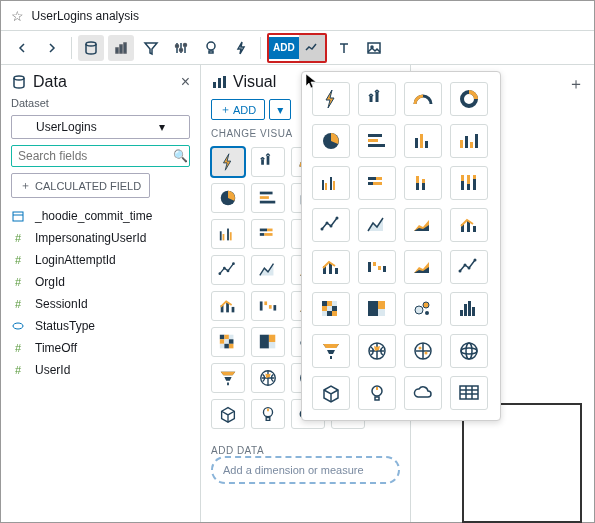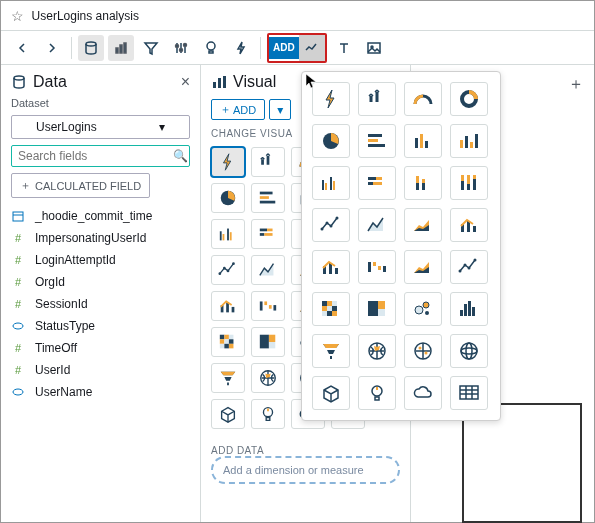--- a/index.html
+++ b/index.html
@@ -203,28 +203,20 @@
             <span>StatusType</span>
           </div>
           <div class="field">
             <span class="ic ic-num">#</span>
             <span>TimeOff</span>
           </div>
           <div class="field">
             <span class="ic ic-num">#</span>
             <span>UserId</span>
           </div>
-          <div class="field">
-            <span class="ic ic-str">
-              <svg width="12" height="12">
-                <ellipse cx="6" cy="6" rx="5" ry="3" fill="none" stroke="#0073bb"></ellipse>
-              </svg>
-            </span>
-            <span>UserName</span>
-          </div>
         </div>
     </div>
 
     <div class="visuals">
       <div class="panel-h">
         <div style="display:flex;align-items:center;gap:6px">
           <svg width="16" height="16">
               <rect x="2" y="8" width="3" height="6" class="f-navy"></rect>
               <rect x="7" y="4" width="3" height="10" class="f-navy"></rect>
               <rect x="12" y="2" width="3" height="12" class="f-navy"></rect>

